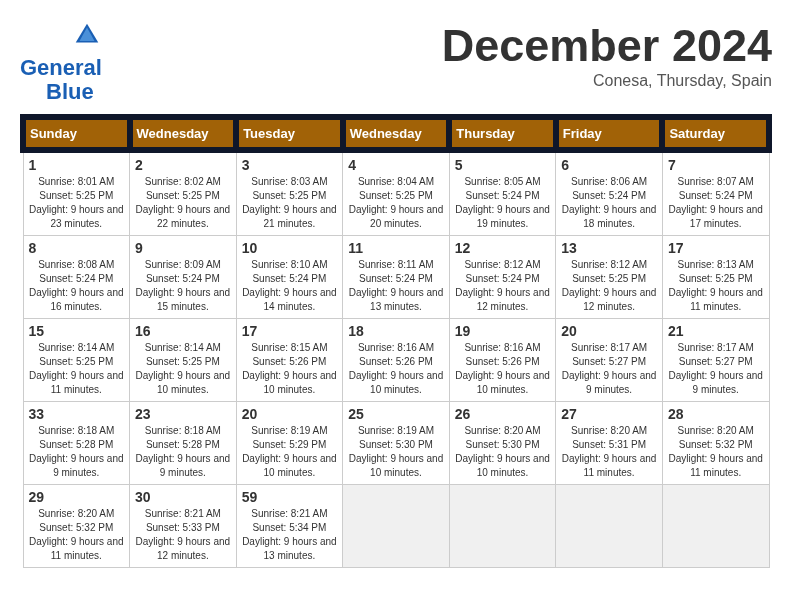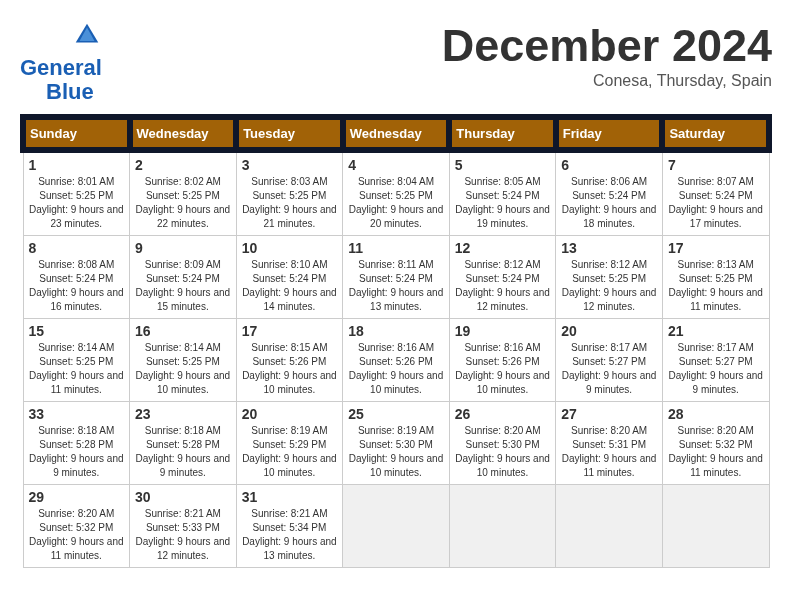--- a/index.html
+++ b/index.html
@@ -242,21 +242,21 @@
       <tr>
         <td>
           <span class="day-number">29</span>
           <div class="cell-text">Sunrise: 8:20 AM<br>Sunset: 5:32 PM<br>Daylight: 9 hours and 11 minutes.</div>
         </td>
         <td>
           <span class="day-number">30</span>
           <div class="cell-text">Sunrise: 8:21 AM<br>Sunset: 5:33 PM<br>Daylight: 9 hours and 12 minutes.</div>
         </td>
         <td>
-          <span class="day-number">31</span>
+          <span class="day-number">59</span>
           <div class="cell-text">Sunrise: 8:21 AM<br>Sunset: 5:34 PM<br>Daylight: 9 hours and 13 minutes.</div>
         </td>
         <td class="empty"></td>
         <td class="empty"></td>
         <td class="empty"></td>
         <td class="empty"></td>
       </tr>
     </tbody>
 </table>
 

